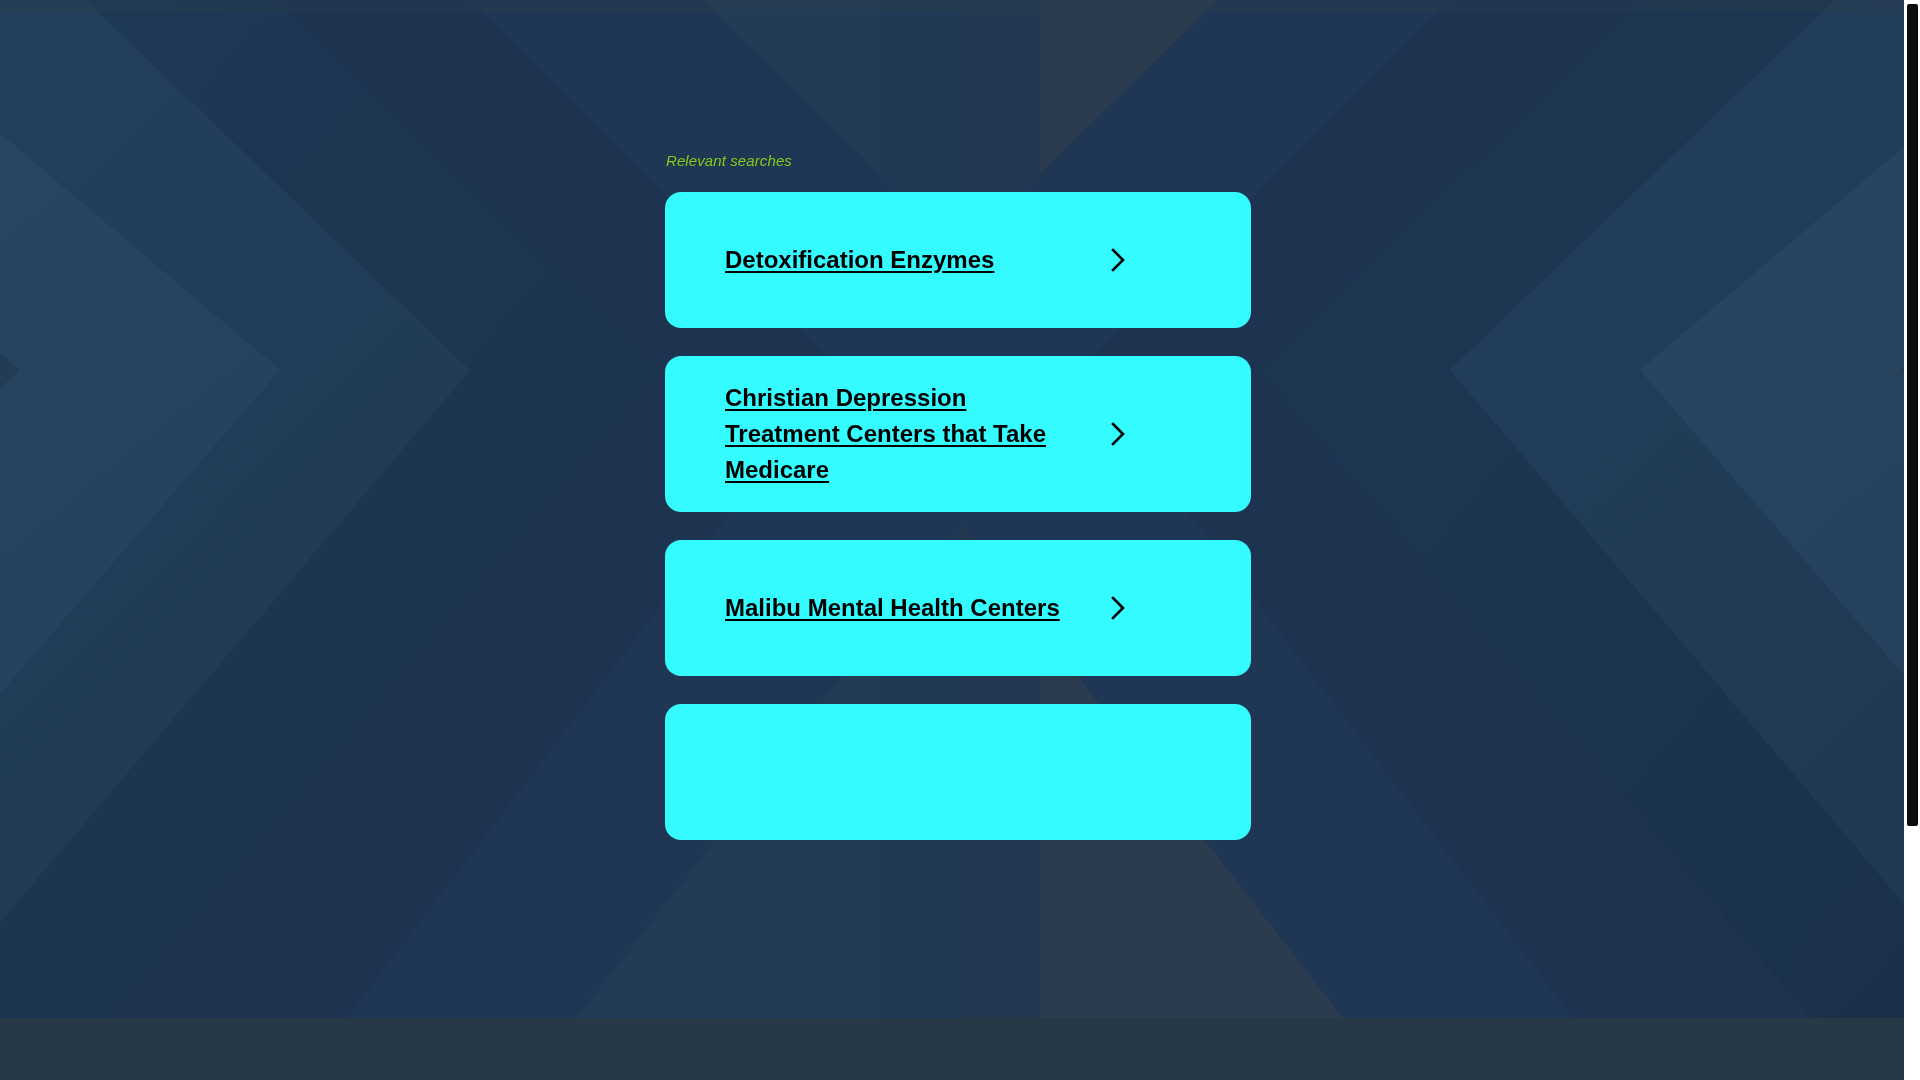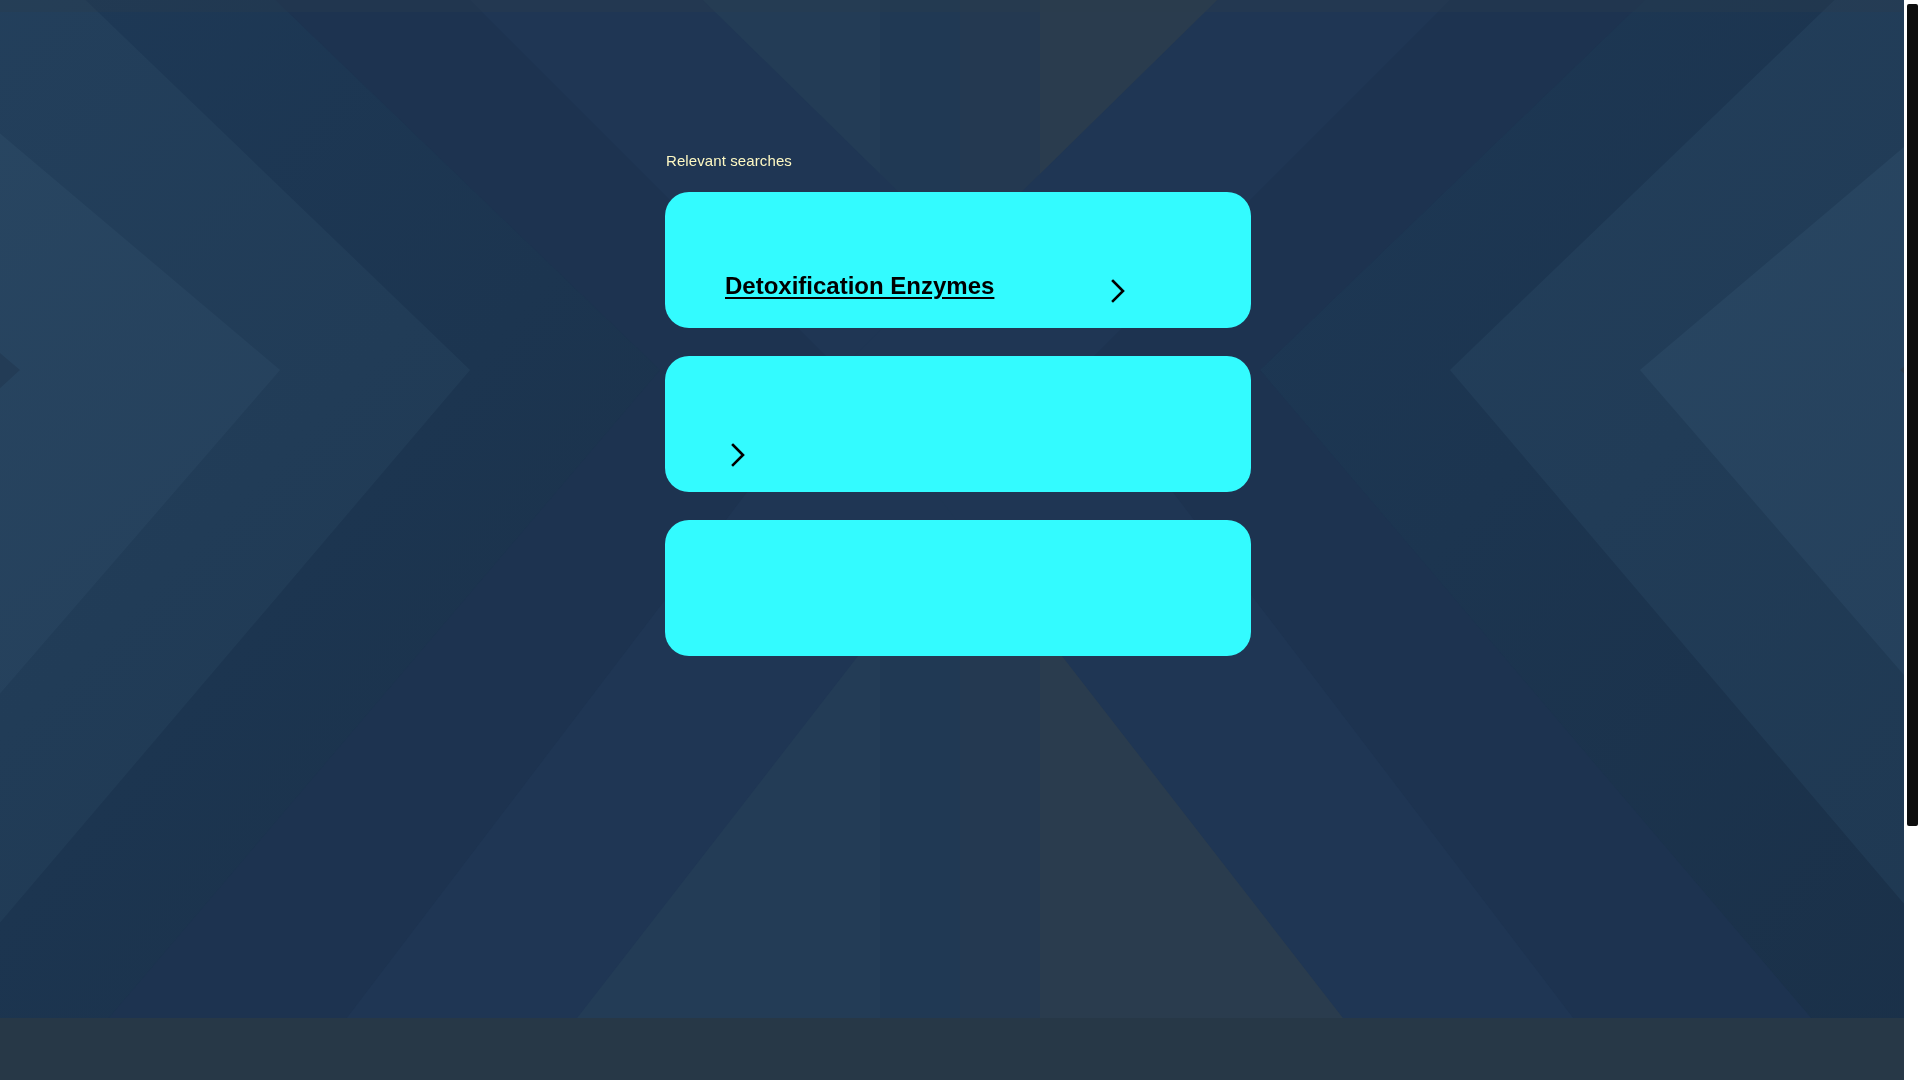--- a/index.html
+++ b/index.html
@@ -42,41 +42,42 @@
     left: 665px;
     top: 0;
     width: 586px;
     height: 1080px;
     z-index: 3;
   }
 
   #section-label {
     font-size: 15px;
     line-height: 18px;
-    color: #fef9c3;
+    color: #84cc16;
     letter-spacing: 0.1px;
     padding-top: 152px;
     padding-left: 1px;
+    font-style: italic;
     -webkit-font-smoothing: antialiased;
   }
 
   #cards-list {
     margin-top: 22px;
     display: flex;
     flex-direction: column;
     gap: 28px;
   }
 
   .search-card {
     position: relative;
     width: 586px;
     background: #33fbff;
-    border-radius: 24px;
+    border-radius: 16px;
     display: flex;
-    align-items: flex-end;
+    align-items: center;
     min-height: 136px;
     padding: 24px 34px 24px 60px;
     text-decoration: none;
     cursor: pointer;
   }
 
   .card-label {
     flex: 1 1 auto;
     font-size: 24px;
     line-height: 36px;
@@ -175,29 +176,38 @@
     <a class="search-card" href="#">
       <span class="card-label">Detoxification Enzymes</span>
       <span class="card-chevron">
         <svg width="20" height="26" viewBox="0 0 20 26" fill="none" xmlns="http://www.w3.org/2000/svg">
           <path d="M5 3 L15 13 L5 23" stroke="currentColor" stroke-width="2.6" stroke-linecap="square" stroke-linejoin="miter" fill="none"></path>
         </svg>
       </span>
     </a>
 
 
-
-    <a class="search-card" href="#">
+    <a class="search-card" href="#">
+      <span class="card-label">Christian Depression Treatment Centers that Take Medicare</span>
       <span class="card-chevron">
         <svg width="20" height="26" viewBox="0 0 20 26" fill="none" xmlns="http://www.w3.org/2000/svg">
           <path d="M5 3 L15 13 L5 23" stroke="currentColor" stroke-width="2.6" stroke-linecap="square" stroke-linejoin="miter" fill="none"></path>
         </svg>
       </span>
     </a>
 
+    <a class="search-card" href="#">
+      <span class="card-label">Malibu Mental Health Centers</span>
+      <span class="card-chevron">
+        <svg width="20" height="26" viewBox="0 0 20 26" fill="none" xmlns="http://www.w3.org/2000/svg">
+          <path d="M5 3 L15 13 L5 23" stroke="currentColor" stroke-width="2.6" stroke-linecap="square" stroke-linejoin="miter" fill="none"></path>
+        </svg>
+      </span>
+    </a>
+
 
     <a class="search-card" href="#">
       <span class="card-label"></span>
 
     </a>
 
   </div>
 </div>
 
 <div id="scrollbar-track"></div>

